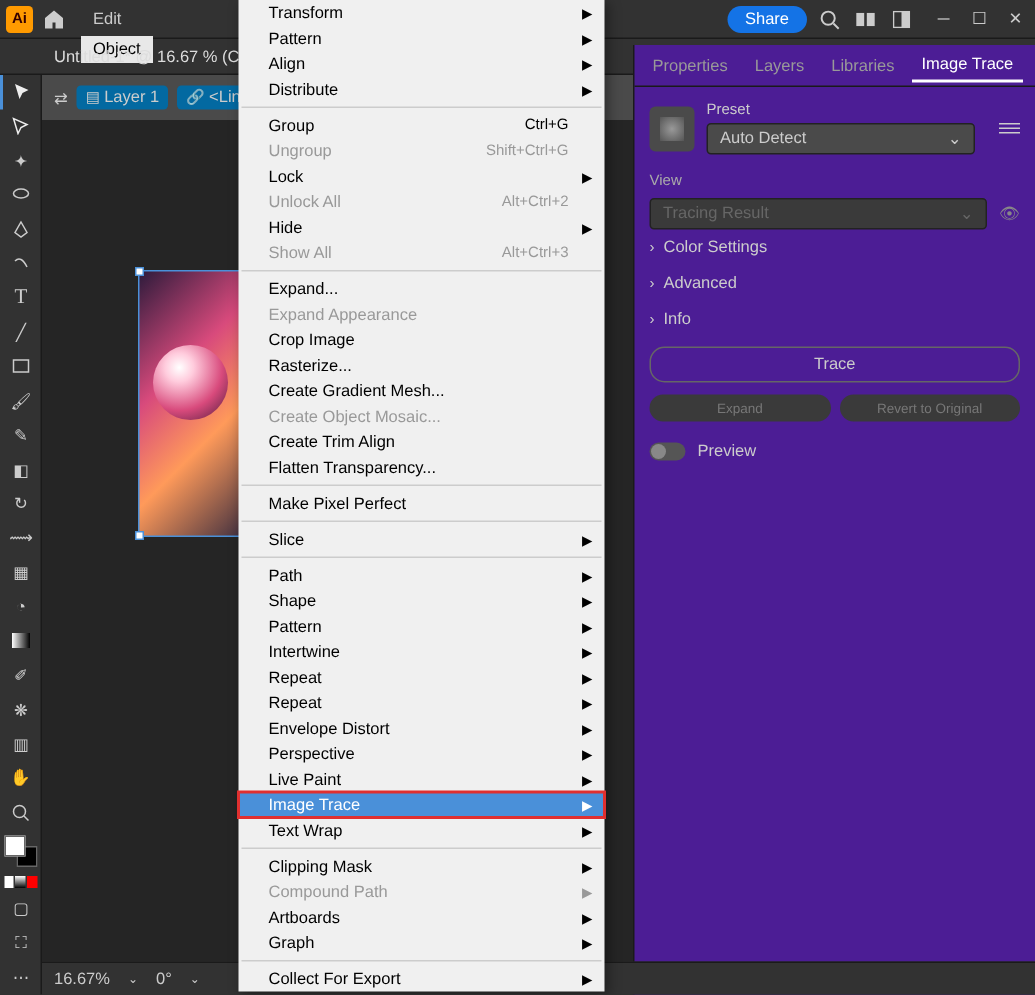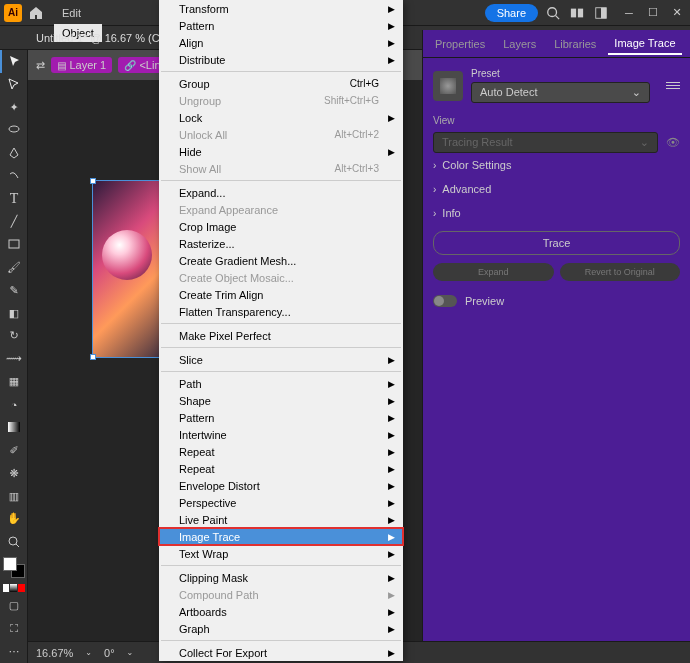--- a/index.html
+++ b/index.html
@@ -14,21 +14,21 @@
 .spacer { flex: 1; }
 .share-btn { background: #1473e6; color: #fff; border-radius: 12px; padding: 3px 12px; margin-right: 8px; }
 .title-icons { display: flex; gap: 10px; align-items: center; color: #ccc; }
 .win-btns { display: flex; gap: 6px; margin-left: 12px; }
 .win-btn { width: 18px; height: 14px; display: flex; align-items: center; justify-content: center; color: #ccc; }
 
 .doc-bar { height: 24px; background: #323232; display: flex; align-items: center; padding-left: 36px; border-bottom: 1px solid #1a1a1a; }
 .doc-tab { font-size: 11px; color: #ddd; }
 
 .control-bar { position: absolute; top: 50px; left: 28px; right: 0; height: 30px; background: #4a4a4a; display: flex; align-items: center; padding: 0 8px; gap: 6px; }
-.ctrl-item { background: #a21caf; padding: 2px 6px; border-radius: 3px; font-size: 10px; }
+.ctrl-item { background: #0369a1; padding: 2px 6px; border-radius: 3px; font-size: 10px; }
 
 .toolbox { position: absolute; left: 0; top: 50px; width: 28px; bottom: 0; background: #323232; display: flex; flex-direction: column; border-right: 1px solid #1a1a1a; }
 .tool { width: 28px; height: 24px; display: flex; align-items: center; justify-content: center; color: #ccc; }
 .tool.sel { border-left: 2px solid #4a90d9; }
 .swatch { width: 22px; height: 22px; margin: 4px auto; position: relative; }
 .swatch .fg { position: absolute; width: 14px; height: 14px; background: #fff; border: 1px solid #666; }
 .swatch .bg { position: absolute; right: 0; bottom: 0; width: 14px; height: 14px; background: #000; border: 1px solid #666; }
 .mini-sw { display: flex; gap: 1px; margin: 2px auto; width: 22px; }
 .mini-sw span { flex: 1; height: 8px; }
 

